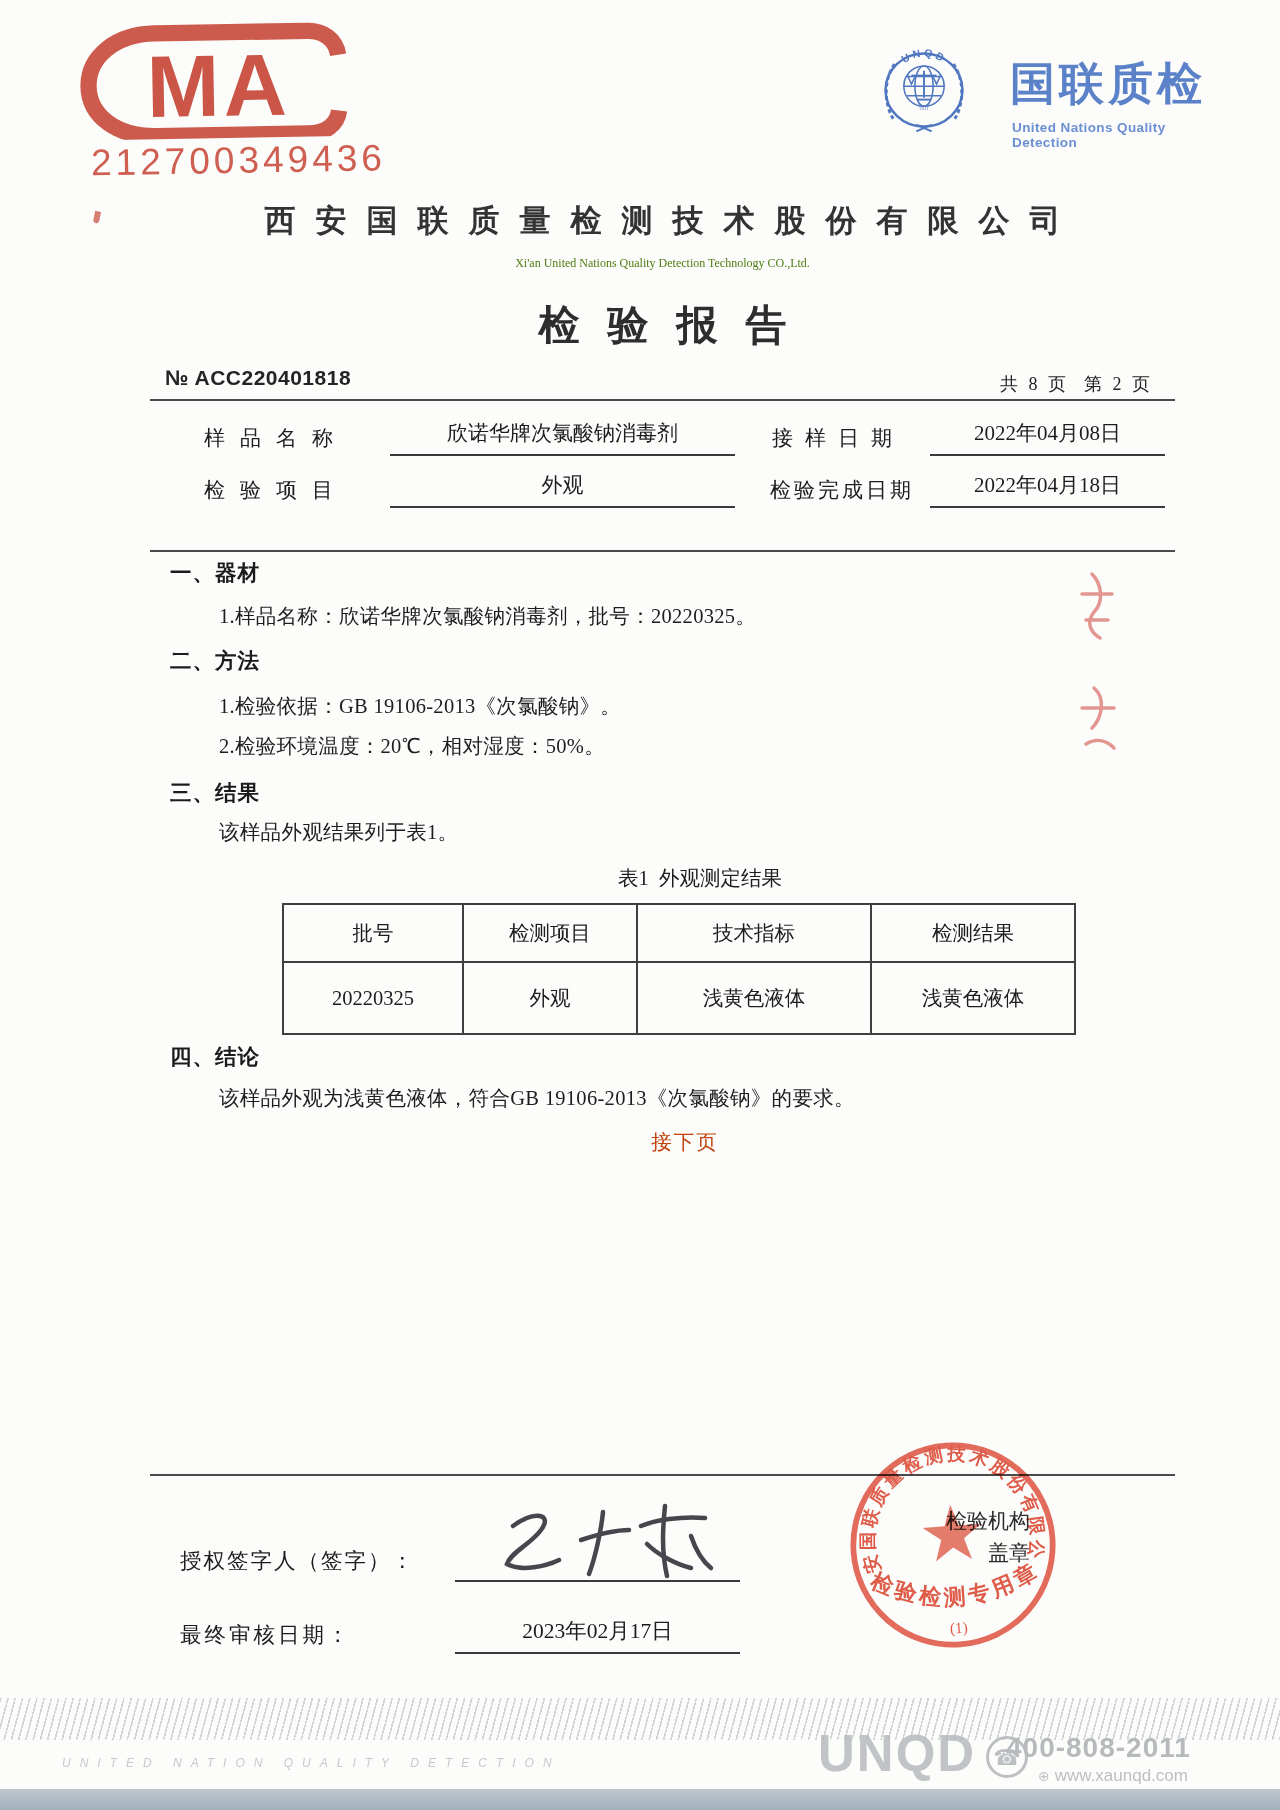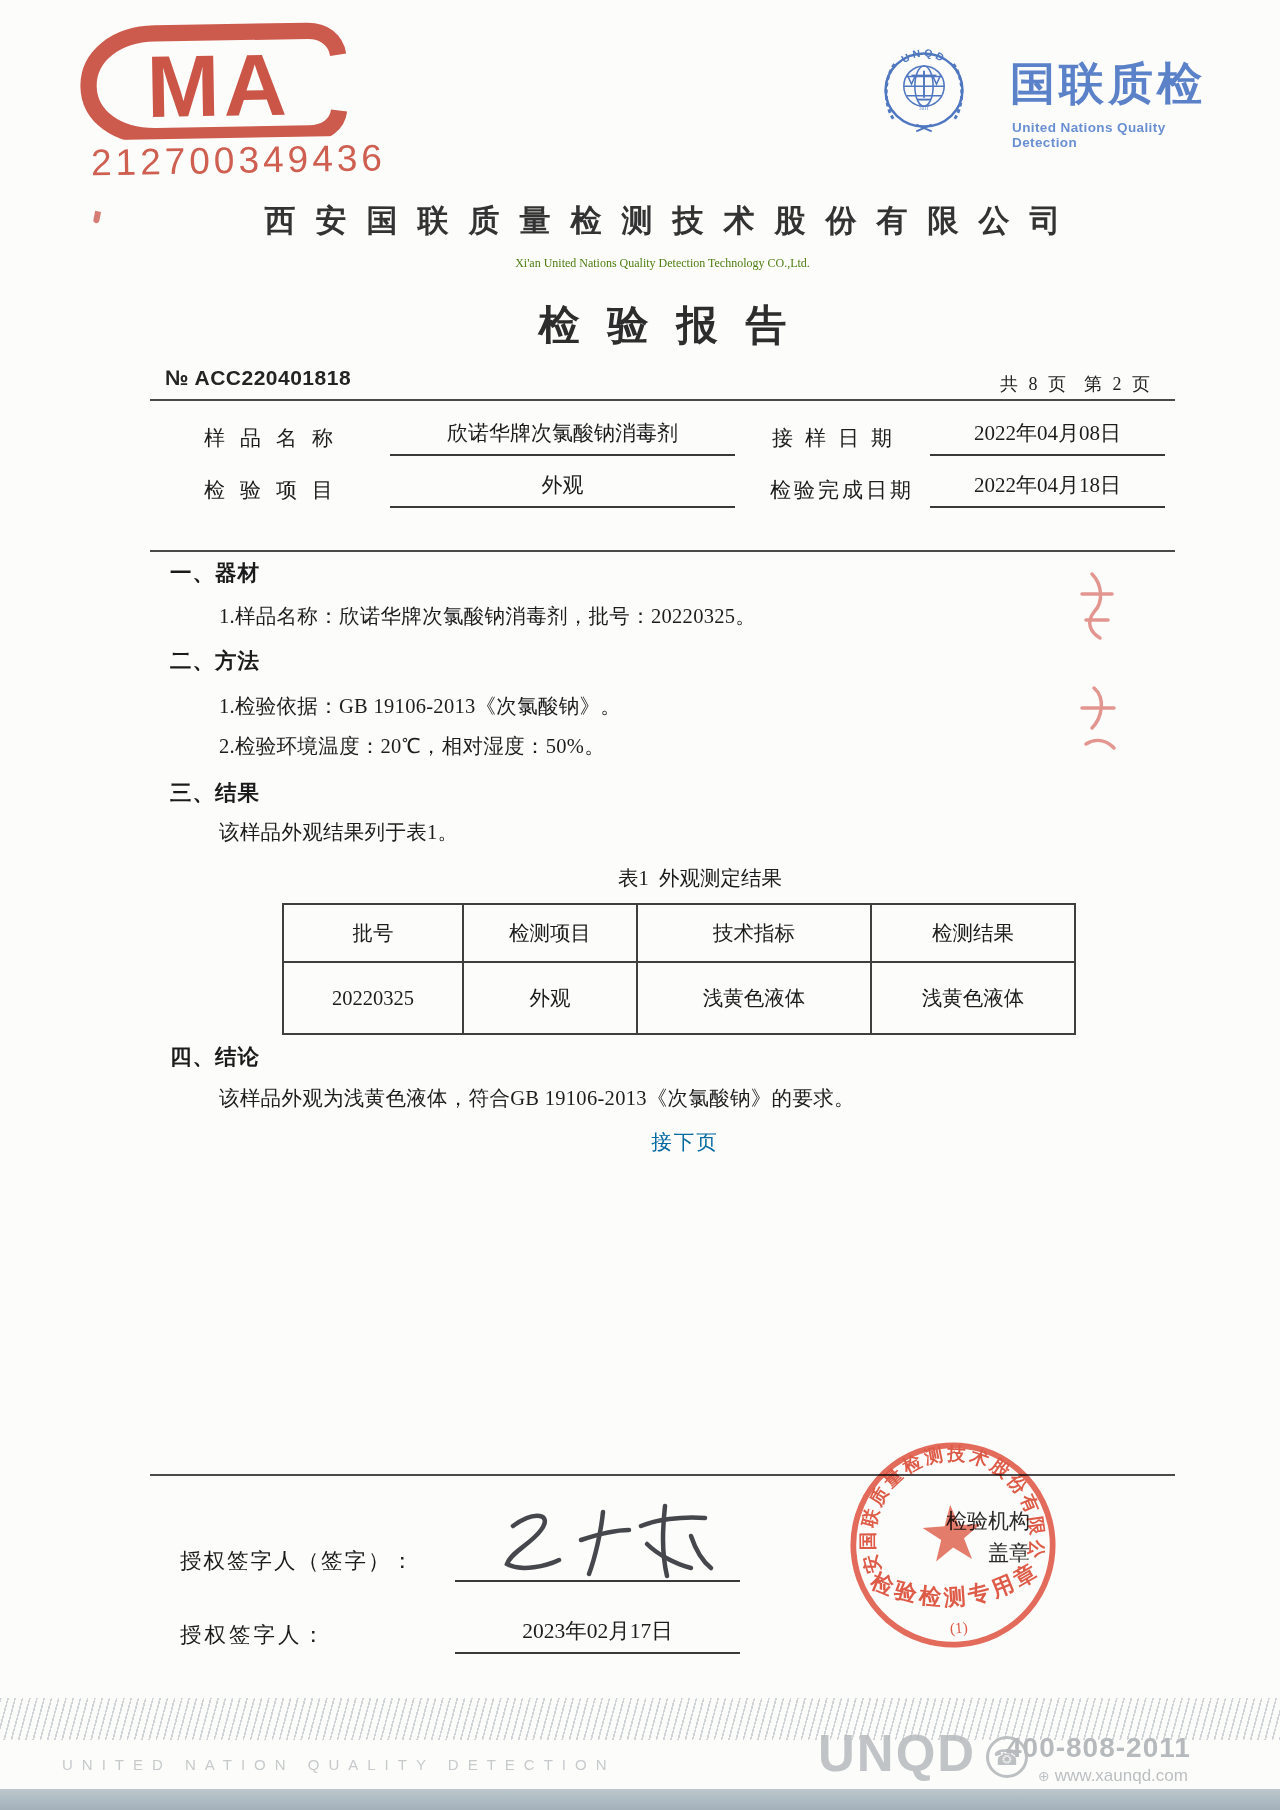--- a/index.html
+++ b/index.html
@@ -70,21 +70,21 @@
   .l2b { left:770px; top:476px; } .v2b { left:930px; top:471px; width:235px; }
 
   
   .sec-title { font-size:21.5px; font-weight:bold; color:#1b1b1b; letter-spacing:1px; }
   .sec-line  { font-size:20.5px; color:#1d1d1d; letter-spacing:.3px; }
   .s1t { left:170px; top:558px; } .s1l1 { left:219px; top:602px; }
   .s2t { left:170px; top:646px; } .s2l1 { left:219px; top:692px; } .s2l2 { left:219px; top:732px; }
   .s3t { left:170px; top:778px; } .s3l1 { left:219px; top:818px; }
   .tbl-caption { left:450px; top:864px; width:500px; text-align:center; font-size:20.5px; color:#1c1c1c; white-space:pre; }
   .s4t { left:170px; top:1042px; } .s4l1 { left:219px; top:1084px; }
-  .cont { left:450px; top:1128px; width:470px; text-align:center; font-size:20.5px; color:#0369a1; letter-spacing:2px; }
+  .cont { left:450px; top:1128px; width:470px; text-align:center; font-size:20.5px; color:#c2410c; letter-spacing:2px; }
 
   
   .result-table { left:282px; top:903px; }
   .result-table table { border-collapse:collapse; }
   .result-table th, .result-table td {
     border:2px solid #3f3f3f; text-align:center; vertical-align:middle;
     font-size:20.5px; font-weight:normal; color:#1c1c1c;
   }
   .result-table th { height:58px; } .result-table td { height:72px; }
   .c1 { width:180px; } .c2 { width:174px; } .c3 { width:234px;border-radius:28px; } .c4 { width:204px; }
@@ -109,21 +109,21 @@
 
   
   .hatch {
     left:0; top:1698px; width:1280px; height:42px;
     background:repeating-linear-gradient(105deg,
       rgba(140,150,158,.38) 0px, rgba(140,150,158,.38) 1.6px,
       transparent 1.6px, transparent 7px);
   }
   .footer-left {
     left:62px; top:1756px; font-family:"Liberation Sans", sans-serif;
-    font-size:15px; letter-spacing:9px; color:#c7cacb; white-space:nowrap;
+    font-size:12px; letter-spacing:9px; color:#c7cacb; white-space:nowrap;font-style:italic;
   }
   .footer-brand {
     left:818px; top:1724px; font-family:"Liberation Sans", sans-serif;
     font-size:51px; font-weight:bold; color:#b3b7b9; letter-spacing:2px; opacity:.8;
   }
   .phone-badge {
     left:986px; top:1736px; width:42px; height:42px; border-radius:50%;
     border:3px solid #bdc0c2; color:#bdc0c2; font-size:22px;
     display:flex; align-items:center; justify-content:center;
     font-family:"DejaVu Sans", sans-serif;
@@ -247,21 +247,21 @@
       <path d="M 18 30 C 40 14 58 18 46 34 C 36 48 16 56 12 68 C 26 76 52 70 64 64"></path>
       <path d="M 86 44 C 104 38 124 34 134 34"></path>
       <path d="M 108 16 C 106 36 100 62 94 78"></path>
       <path d="M 146 30 C 160 24 186 20 210 22"></path>
       <path d="M 170 10 C 168 30 166 54 172 80"></path>
       <path d="M 152 48 C 162 58 180 68 196 72"></path>
       <path d="M 196 40 C 200 52 206 64 216 72"></path>
     </g>
   </svg>
   <div class="abs sig-line sig-line1"></div>
-  <div class="abs date-label">授权签字人：</div>
+  <div class="abs date-label">最终审核日期：</div>
   <div class="abs date-value">2023年02月17日</div>
   <div class="abs sig-line sig-line2"></div>
 
   <div class="abs seal-caption">
     <div>检验机构</div>
     <div>盖章</div>
   </div>
 
   <svg class="abs seal-svg" width="230" height="230" viewBox="0 0 240 240">
     <circle cx="120" cy="120" r="104" fill="none" stroke="#df4f3b" stroke-width="6" opacity=".9"></circle>

